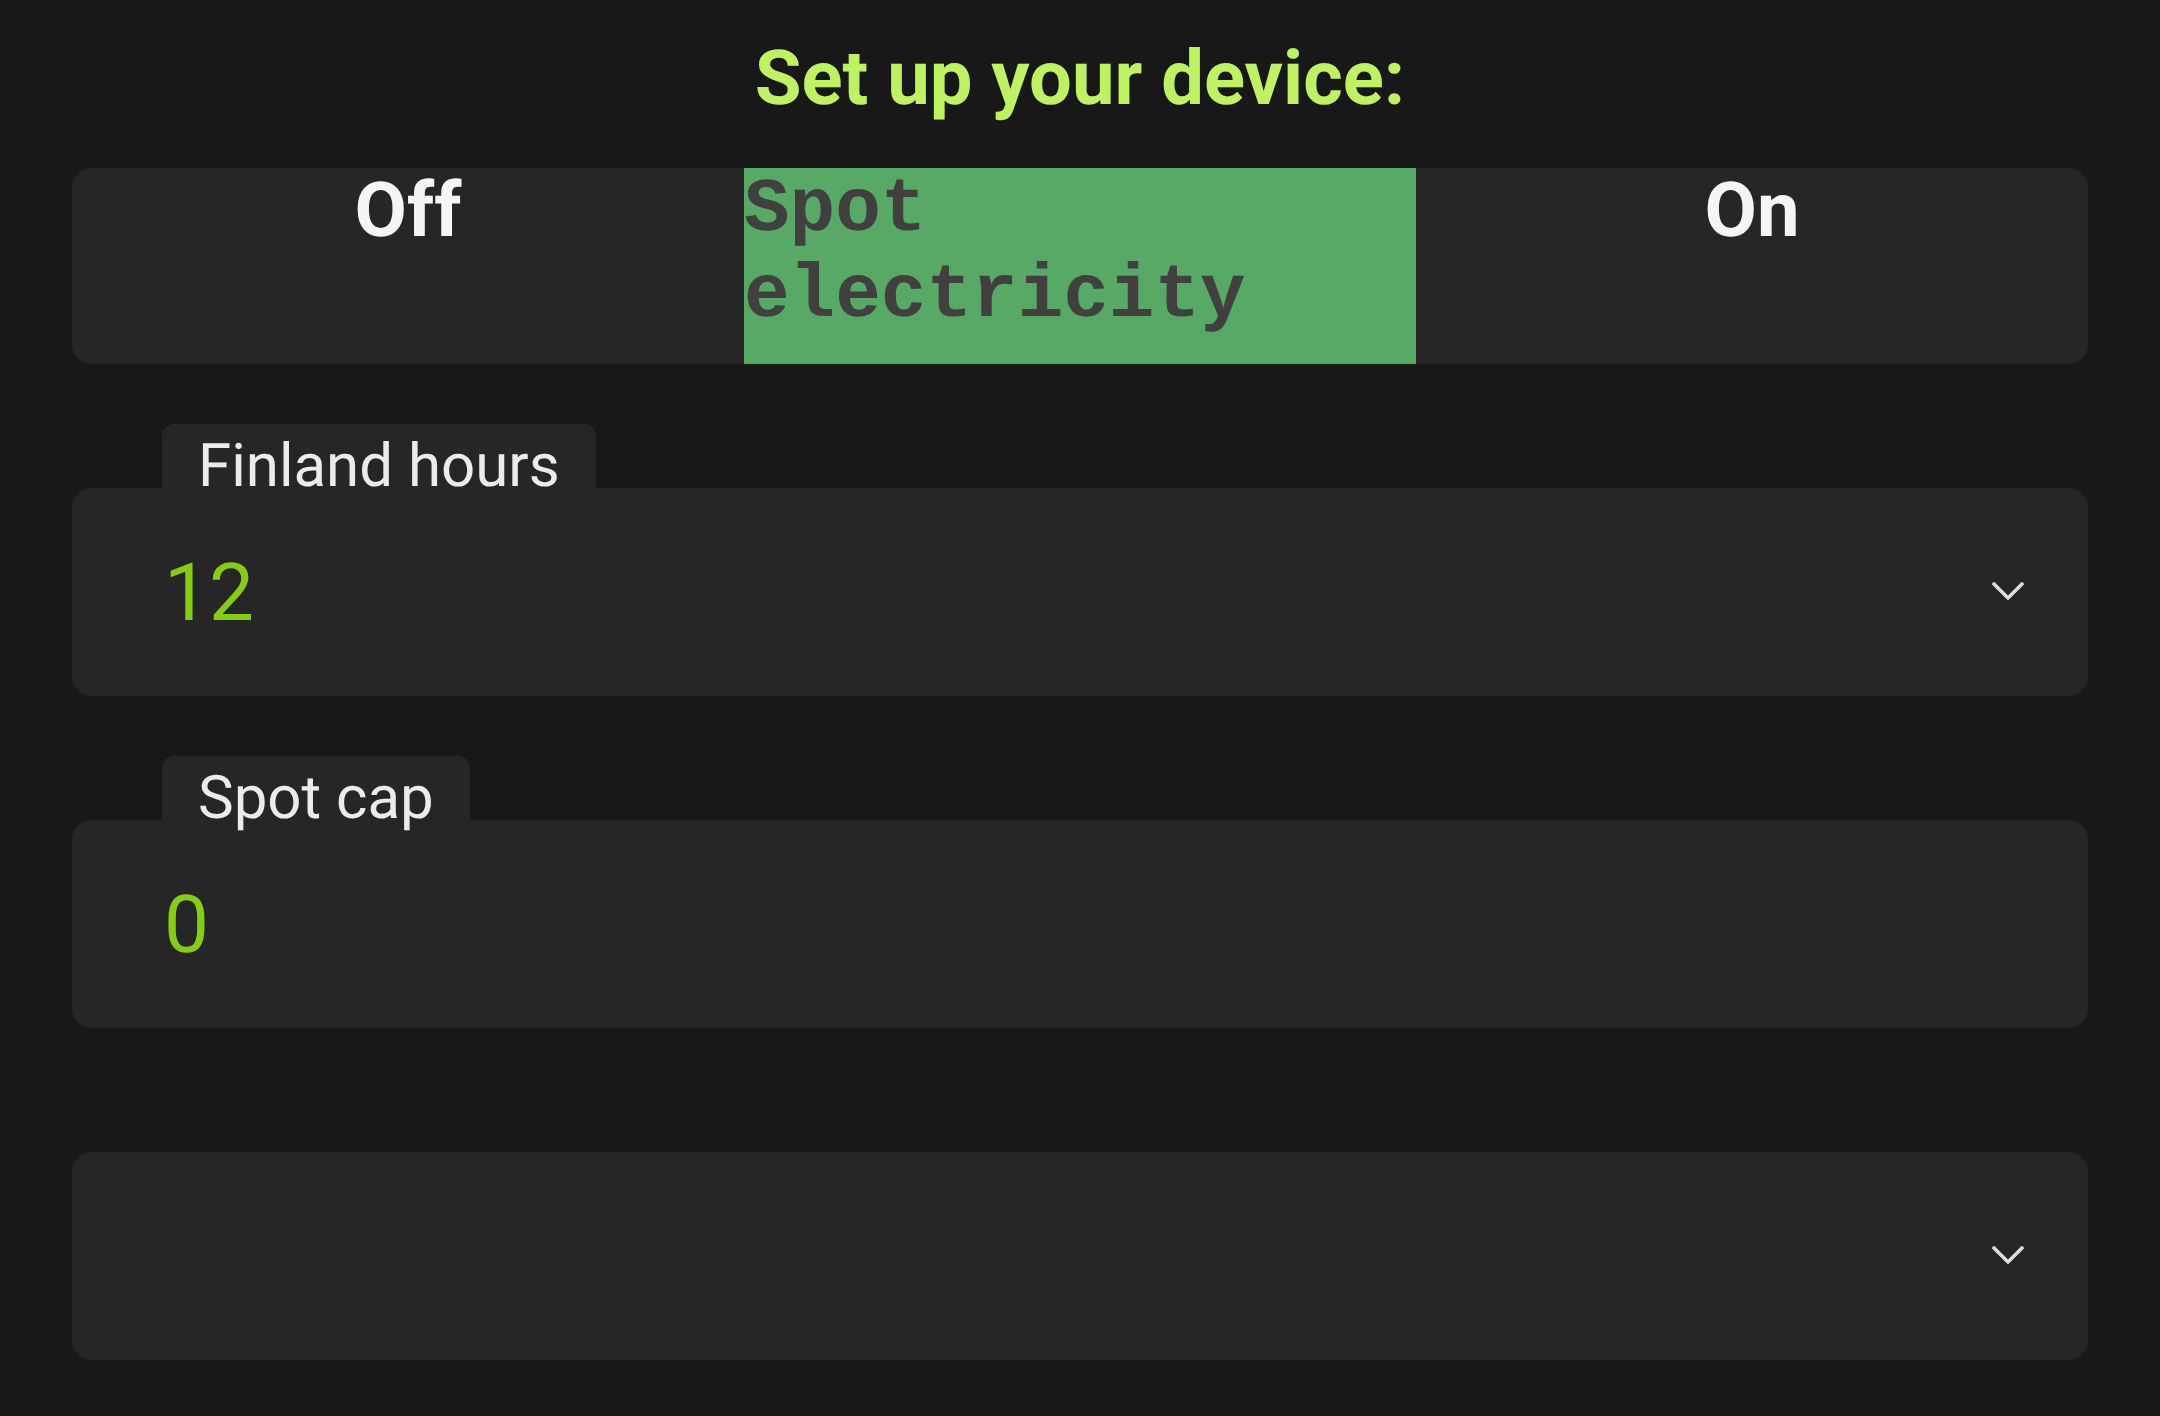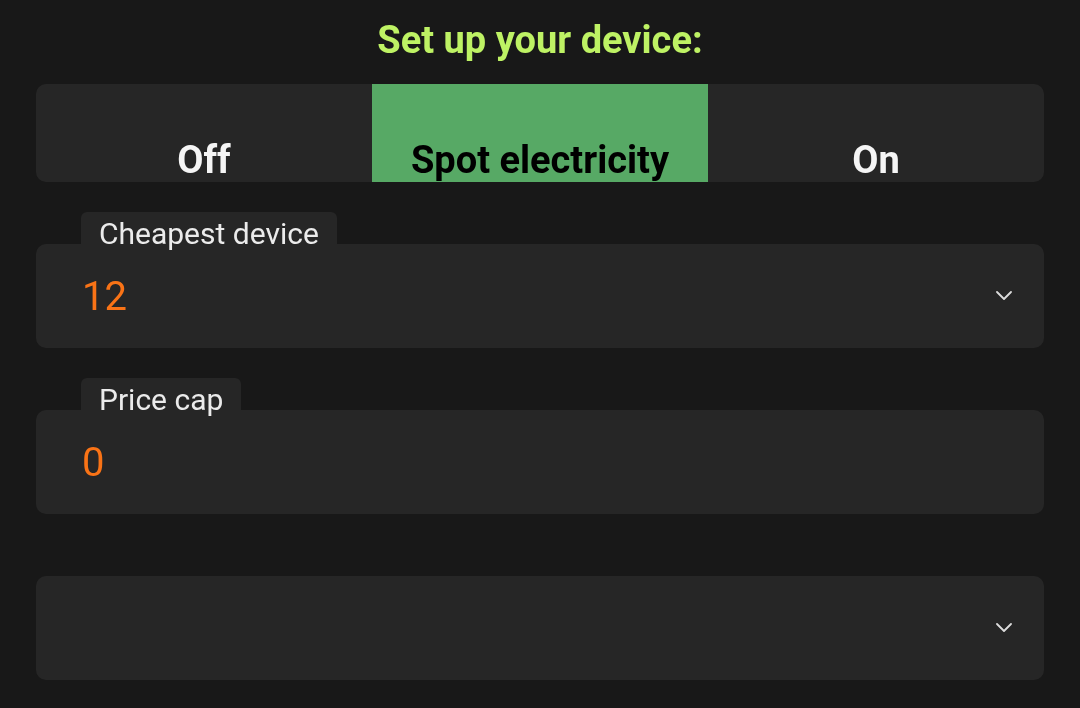--- a/index.html
+++ b/index.html
@@ -26,31 +26,32 @@
       display: flex;
       width: 100%;
       height: 98px;
       background-color: #262626;
       border-radius: 10px;
       overflow: hidden;
     }
     .seg-item {
       flex: 1;
       display: flex;
-      align-items: flex-end;
+      align-items: flex-start;
       justify-content: center;
       font-size: 38px;
       font-weight: 700;
       color: #f5f5f5;
       cursor: pointer;
       user-select: none;
     }
     .seg-item.active {
       background-color: #57a965;
-      color: #000000;
+      color: #404040;
+      font-family: Liberation Mono, monospace;
     }
     .field-group {
       position: relative;
       margin-top: 62px;
     }
     .field-label {
       position: absolute;
       top: -32px;
       left: 45px;
       background-color: #262626;
@@ -67,21 +68,21 @@
       height: 104px;
       background-color: #262626;
       border-radius: 10px;
       display: flex;
       align-items: center;
       padding: 0 46px;
     }
     .field-value {
       font-size: 40px;
       font-weight: 400;
-      color: #f97316;
+      color: #84cc16;
     }
     .chevron {
       position: absolute;
       right: 32px;
       top: 50%;
       transform: translateY(-50%);
       color: #dcdcdc;
     }
     .chevron svg {
       width: 16px;
@@ -100,33 +101,33 @@
   </div>
   <div class="seg-item active">
     <span>Spot electricity</span>
   </div>
   <div class="seg-item">
     <span>On</span>
   </div>
 </div>
 
 <div class="field-group">
-  <div class="field-label">Cheapest device</div>
+  <div class="field-label">Finland hours</div>
   <div class="field-box">
     <span class="field-value">12</span>
     <span class="chevron">
       <svg viewBox="0 0 16 10" fill="none">
           <path d="M1 1 L8 8 L15 1" stroke="currentColor" stroke-width="1.8" stroke-linecap="round" stroke-linejoin="round"></path>
         </svg>
     </span>
   </div>
 </div>
 
 <div class="field-group">
-  <div class="field-label">Price cap</div>
+  <div class="field-label">Spot cap</div>
   <div class="field-box">
     <span class="field-value">0</span>
   </div>
 </div>
 
 <div class="field-group">
   <div class="field-box">
     <span class="chevron">
       <svg viewBox="0 0 16 10" fill="none">
           <path d="M1 1 L8 8 L15 1" stroke="currentColor" stroke-width="1.8" stroke-linecap="round" stroke-linejoin="round"></path>

